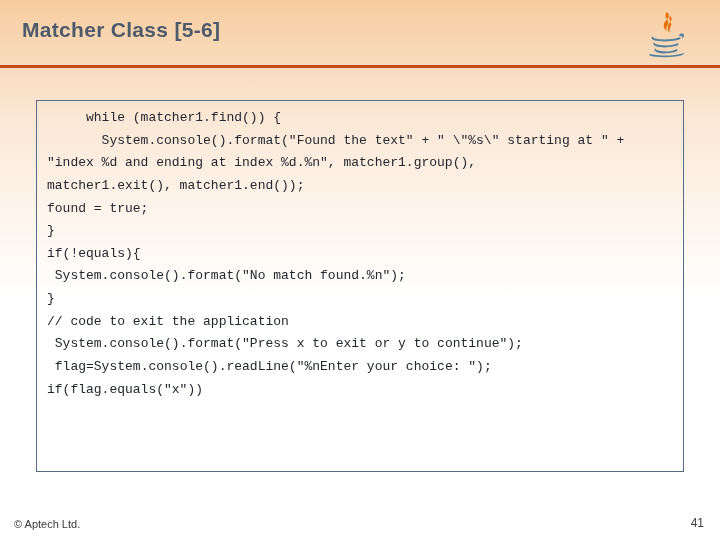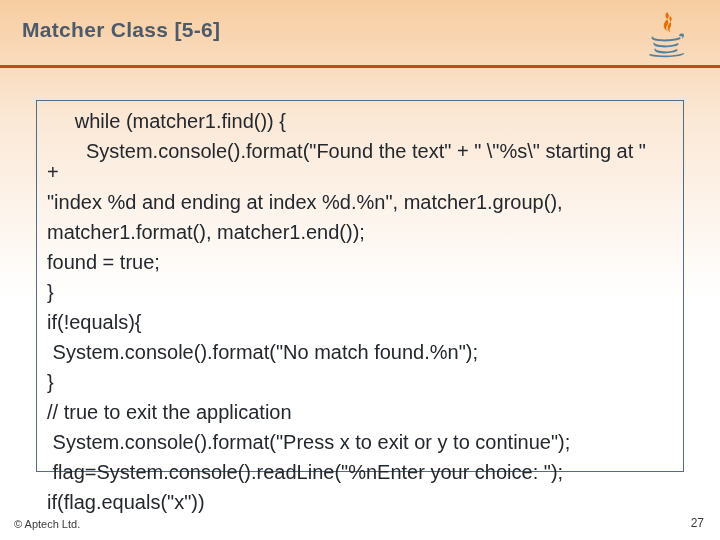--- a/index.html
+++ b/index.html
@@ -30,22 +30,22 @@
   }
   .code-box {
     position: absolute;
     left: 36px;
     top: 100px;
     width: 648px;
     height: 372px;
     border: 1px solid #566b85;
     background: rgba(255,255,255,0.0);
     padding: 6px 20px 6px 8px;
-    font-family: Liberation Sans, sans-serif;
-    font-size: 20px;
+    font-family: Liberation Mono, monospace;
+    font-size: 13px;
     color: #23272e;
     line-height: 1.05;
   }
   .code-line {
     padding: 4px 2px 5px 2px;
     border-bottom: 0;
     white-space: pre-wrap;
     word-wrap: break-word;
   }
   .footer {
@@ -78,30 +78,30 @@
         <path d="M40 28 C46 26 44 32 42 33 C42 33 44 30 40 30 C38 30 40 28 40 28 Z" fill="#5382a1"></path>
         <path d="M10 48 C10 48 28 52 44 47 C44 47 46 50 30 51 C14 52 6 49 10 48 Z" fill="#5382a1"></path>
       </svg>
     </div>
   </div>
 
   <div class="code-box">
     <div class="code-line">     while (matcher1.find()) {</div>
     <div class="code-line">       System.console().format("Found the text" + " \"%s\" starting at " +</div>
     <div class="code-line">"index %d and ending at index %d.%n", matcher1.group(),</div>
-    <div class="code-line">matcher1.format(), matcher1.end());</div>
+    <div class="code-line">matcher1.exit(), matcher1.end());</div>
     <div class="code-line">found = true;</div>
     <div class="code-line">}</div>
     <div class="code-line">if(!equals){</div>
     <div class="code-line"> System.console().format("No match found.%n");</div>
     <div class="code-line">}</div>
-    <div class="code-line">// true to exit the application</div>
+    <div class="code-line">// code to exit the application</div>
     <div class="code-line"> System.console().format("Press x to exit or y to continue");</div>
     <div class="code-line"> flag=System.console().readLine("%nEnter your choice: ");</div>
     <div class="code-line">if(flag.equals("x"))</div>
   </div>
 
   <div class="footer">
     <span class="copyright">© Aptech Ltd.</span>
-    <span class="pagenum">27</span>
+    <span class="pagenum">41</span>
   </div>
 
 </div>
 
 </body></html>

